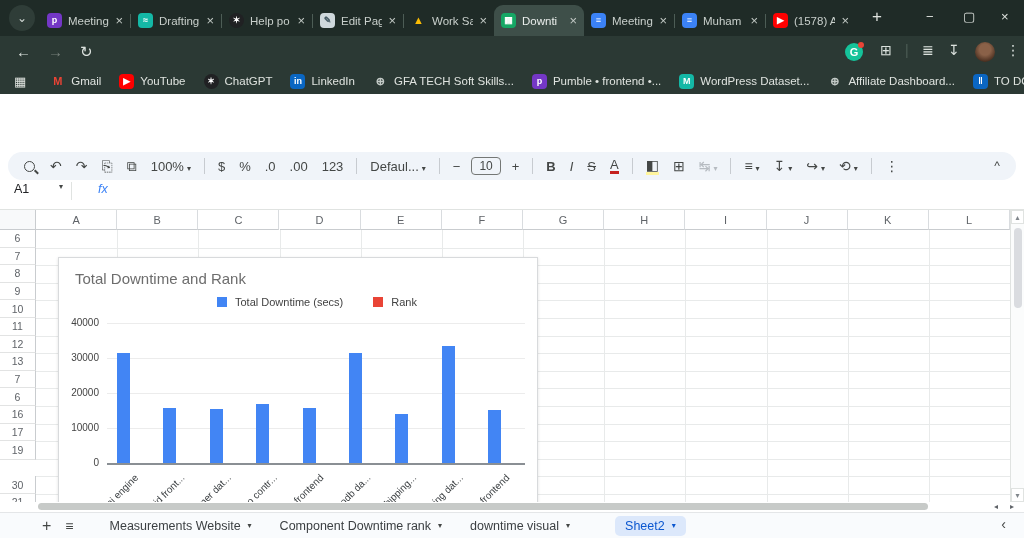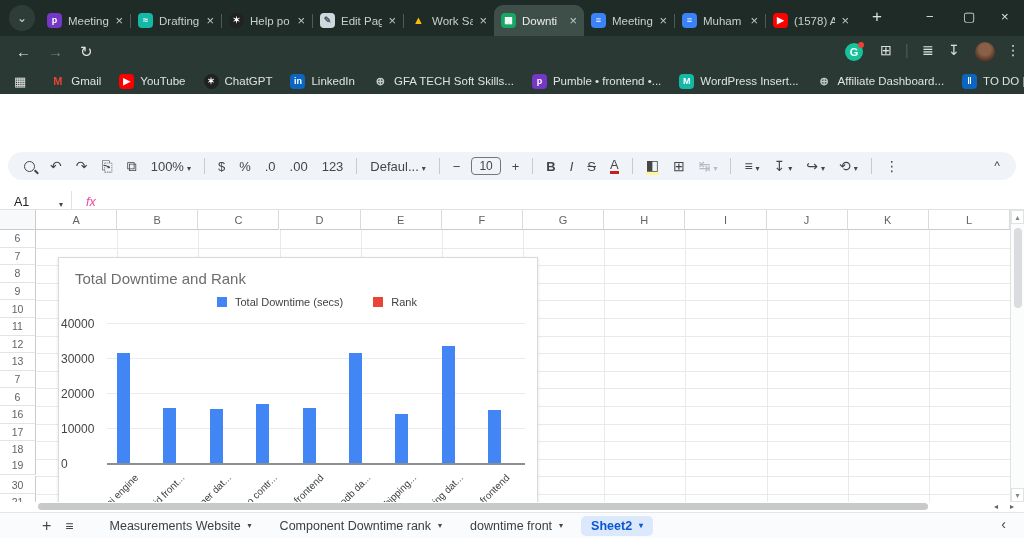--- a/index.html
+++ b/index.html
@@ -72,23 +72,23 @@
   .tsep { width:1px; height:16px; background:#c7cbd0; margin:0 6px; }
   .caret8 { font-size:8px; margin-left:3px; color:#444746; }
   #fontsize-box { border:1px solid #747775; border-radius:4px; padding:1px 7px; font-size:12px; margin:0 4px; }
   .dim { color:#b6bbc1; }
   .mag { position:relative; width:11px; height:11px; border:1.8px solid #444746; border-radius:50%; margin:0 8px 0 2px; }
   .mag::after { content:""; position:absolute; left:9px; top:9px; width:5px; height:1.8px; background:#444746;
     transform:rotate(45deg); }
   #tb-collapse { position:absolute; right:16px; font-size:12px; color:#444746; }
   
   #formulabar { position:absolute; left:0; top:182px; width:1024px; height:28px; background:#fff;
-    border-bottom:1px solid #e0e3e1; display:flex; align-items:flex-end; font-size:12.5px; color:#202124; }
+    border-bottom:1px solid #e0e3e1; display:flex; align-items:flex-start; font-size:12.5px; color:#202124; }
   #nameb { width:56px; padding-left:14px; }
-  #fx { font-style:italic; color:#ec4899; margin-left:14px; }
+  #fx { font-style:italic; color:#3b82f6; margin-left:26px; }
   .fsep { width:1px; height:18px; background:#e0e3e1; margin-left:8px; }
   
   #grid { position:absolute; left:0; top:210px; width:1024px; height:292px; background:#fff; overflow:hidden; }
   #corner { position:absolute; left:0; top:0; width:36px; height:20px; background:#f8f9fa;
     border-right:1px solid #c9cccf; border-bottom:1px solid #c9cccf; }
   .colhdr { position:absolute; top:0; height:20px; border-right:1px solid #d9dcdf; border-bottom:1px solid #c9cccf;
     font-size:11px; color:#5f6368; display:flex; align-items:center; justify-content:center; background:#fff; }
   .rowhdr { position:absolute; left:0; width:36px; border-right:1px solid #c9cccf; border-bottom:1px solid #e2e3e3;
     font-size:10.5px; color:#5f6368; display:flex; align-items:center; justify-content:center; background:#fff; }
   .vline { position:absolute; width:1px; background:#e8eaea; top:20px; }
@@ -99,36 +99,36 @@
     border:1px solid #e0e3e1; background:#fff; }
   #vthumb { position:absolute; left:3px; top:18px; width:8px; height:80px; border-radius:4px; background:#dadce0; }
   
   #chart { position:absolute; left:58px; top:47px; width:480px; height:253px; background:#fff;
     border:1px solid #d8dadc; box-shadow:0 1px 3px rgba(0,0,0,.12); }
   #chart-title { position:absolute; left:16px; top:12px; font-size:15px; color:#6d6d6d; }
   #legend { position:absolute; left:158px; top:38px; display:flex; align-items:center; gap:8px;
     font-size:11px; color:#424242; }
   .lsq { width:10px; height:10px; }
   .lgap { width:14px; }
-  .ytick { position:absolute; width:38px; text-align:left; font-size:12px; color:#444; }
+  .ytick { position:absolute; width:38px; text-align:right; font-size:10px; color:#444; }
   .cgrid { position:absolute; left:48px; width:418px; height:1px; background:#ececec; }
   .bar { position:absolute; width:13px; }
   .xlab { position:absolute; font-size:10px; color:#3c4043; white-space:nowrap;
     transform:rotate(-45deg); transform-origin:top right; }
   
   #hscroll { position:absolute; left:0; top:502px; width:1024px; height:10px; background:#fff; }
   #hthumb { position:absolute; left:38px; top:1px; width:890px; height:7px; border-radius:4px; background:#c7cac8; }
   .hsbtn { position:absolute; top:0; font-size:8px; color:#5f6368; }
   #sheetbar { position:absolute; left:0; top:512px; width:1024px; height:26px; background:#f9fbfd;
     border-top:1px solid #e4e6e8; display:flex; align-items:center; font-size:12.5px; color:#3c4043; }
   #addsheet { margin:0 14px 0 42px; font-size:16px; color:#444746; }
   #allsheets { margin-right:26px; font-size:14px; color:#444746; }
   .stab { display:flex; align-items:center; gap:7px; padding:3px 10px; margin-right:8px; border-radius:5px; white-space:nowrap; }
   .stab .scaret { font-size:8px; color:#444746; }
-  .stab.active { background:#dce8fb; color:#0b57d0; font-weight:bold; }
+  .stab.active { background:#dce8fb; color:#0b57d0; font-weight:normal;margin-left:27px; }
   .stab.active .scaret { color:#0b57d0; }
   #panel-collapse { position:absolute; right:18px; top:516px; font-size:14px; color:#444746; }
 </style>
 </head>
 <body>
 
 <div id="tabstrip">
   <div id="tab-search">⌄</div>
   <div id="tabs">
       <div class="tab">
@@ -230,21 +230,21 @@
       <div class="bm">
         <div class="fav" style="background: transparent; color: rgb(195, 202, 198); border-radius: 50%; font-size: 11px;">⊕</div>
         <div>GFA TECH Soft Skills...</div>
       </div>
       <div class="bm">
         <div class="fav" style="background: rgb(116, 55, 198); color: rgb(255, 255, 255);">p</div>
         <div>Pumble • frontend •...</div>
       </div>
       <div class="bm">
         <div class="fav" style="background: rgb(20, 184, 166); color: rgb(255, 255, 255);">M</div>
-        <div>WordPress Insert...</div>
+        <div>WordPress Dataset...</div>
       </div>
       <div class="bm">
         <div class="fav" style="background: transparent; color: rgb(195, 202, 198); border-radius: 50%; font-size: 11px;">⊕</div>
         <div>Affiliate Dashboard...</div>
       </div>
       <div class="bm">
         <div class="fav" style="background: rgb(11, 102, 194); color: rgb(255, 255, 255);">‖</div>
         <div>TO DO | Trello</div>
       </div>
     </span>
@@ -354,21 +354,21 @@
       <div class="rowhdr" style="top: 72.8px; height: 17.6px;">9</div>
       <div class="rowhdr" style="top: 90.4px; height: 17.6px;">10</div>
       <div class="rowhdr" style="top: 108px; height: 17.6px;">11</div>
       <div class="rowhdr" style="top: 125.6px; height: 17.6px;">12</div>
       <div class="rowhdr" style="top: 143.2px; height: 17.6px;">13</div>
       <div class="rowhdr" style="top: 160.8px; height: 17.6px;">7</div>
       <div class="rowhdr" style="top: 178.4px; height: 17.6px;">6</div>
       <div class="rowhdr" style="top: 196px; height: 17.6px;">16</div>
       <div class="rowhdr" style="top: 213.6px; height: 17.6px;">17</div>
       <div class="rowhdr" style="top: 231.2px; height: 17.6px;">18</div>
-      <div class="rowhdr" style="top: 247px; height: 17.6px;">19</div>
+      <div class="rowhdr" style="top: 232px; height: 17.6px;">19</div>
       <div class="rowhdr" style="top: 266.4px; height: 17.6px;">30</div>
       <div class="rowhdr" style="top: 284px; height: 17.6px;">21</div>
     </div>
   <div id="lines">
       <div class="vline" style="left: 117.17px; height: 272px;"></div>
       <div class="vline" style="left: 198.34px; height: 272px;"></div>
       <div class="vline" style="left: 279.51px; height: 272px;"></div>
       <div class="vline" style="left: 360.68px; height: 272px;"></div>
       <div class="vline" style="left: 441.85px; height: 272px;"></div>
       <div class="vline" style="left: 523.02px; height: 272px;"></div>
@@ -455,21 +455,21 @@
   <span id="stabs" style="display:flex;align-items:center">
       <div class="stab">
         <div>Measurements Website</div>
         <div class="scaret">▾</div>
       </div>
       <div class="stab">
         <div>Component Downtime rank</div>
         <div class="scaret">▾</div>
       </div>
       <div class="stab">
-        <div>downtime front</div>
+        <div>downtime visual</div>
         <div class="scaret">▾</div>
       </div>
       <div class="stab active">
         <div>Sheet2</div>
         <div class="scaret">▾</div>
       </div>
     </span>
 </div>
 <div id="panel-collapse">‹</div>
 

